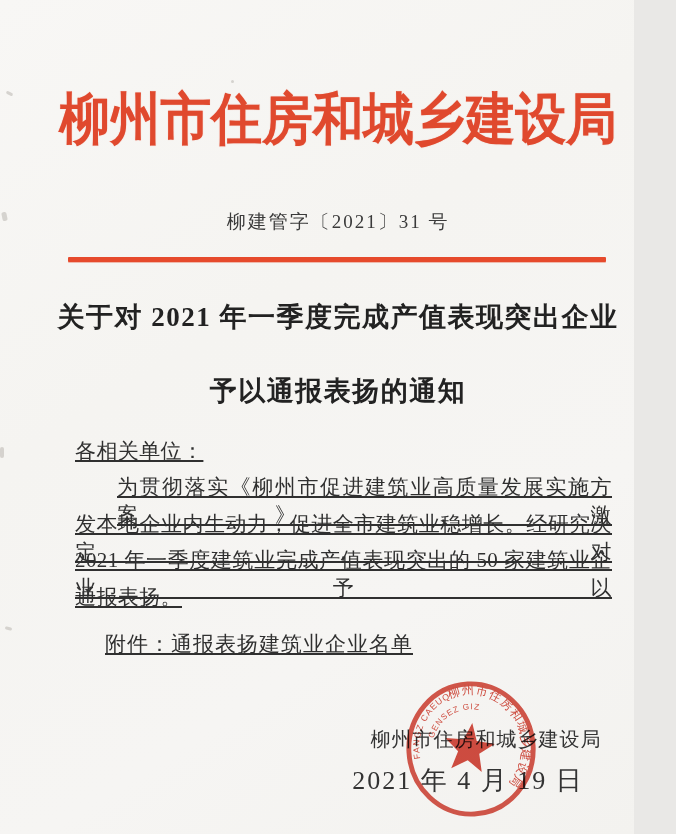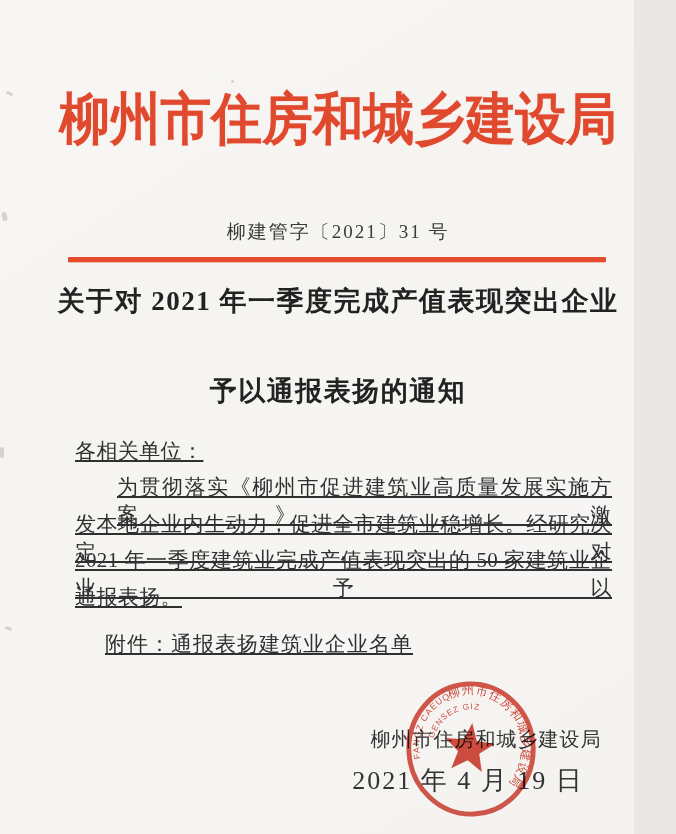--- a/index.html
+++ b/index.html
@@ -16,35 +16,35 @@
   .abs{position:absolute;}
   
   .agency-head{
     top:82px;left:0;width:676px;height:66px;
     text-align:center;font-size:56px;font-weight:700;
     color:#e0492e;letter-spacing:0px;white-space:nowrap;
     transform:scaleX(0.905);transform-origin:center;
     text-shadow:0 0 1px rgba(224,73,46,.45);
   }
   .doc-number{
-    top:219px;left:0;width:676px;text-align:center;
+    top:209px;left:0;width:676px;text-align:center;
     font-size:19px;letter-spacing:2px;color:#3a3a3a;
   }
   .red-rule{
     top:257px;left:68px;width:538px;height:5px;
     background:#e64a2c;border-radius:1px;
     box-shadow:0 1px 0 rgba(230,74,44,.35);
   }
   
   .doc-title{
     left:0;width:676px;text-align:center;
     font-size:27px;font-weight:700;color:#222;
     letter-spacing:1.5px;white-space:nowrap;
   }
-  .doc-title.l1{top:283px;}
+  .doc-title.l1{top:299px;}
   .doc-title.l2{top:341px;margin-top:32px;}
   
   .body-text{
     left:75px;width:537px;font-size:21px;color:#303030;
     letter-spacing:0.4px;white-space:nowrap;text-decoration:underline;
   }
   .salutation{top:437px;}
   .p-line{text-align:justify;text-align-last:justify;white-space:normal;}
   .p1{top:473px;padding-left:42px;width:495px;}
   .p2{top:510px;}

